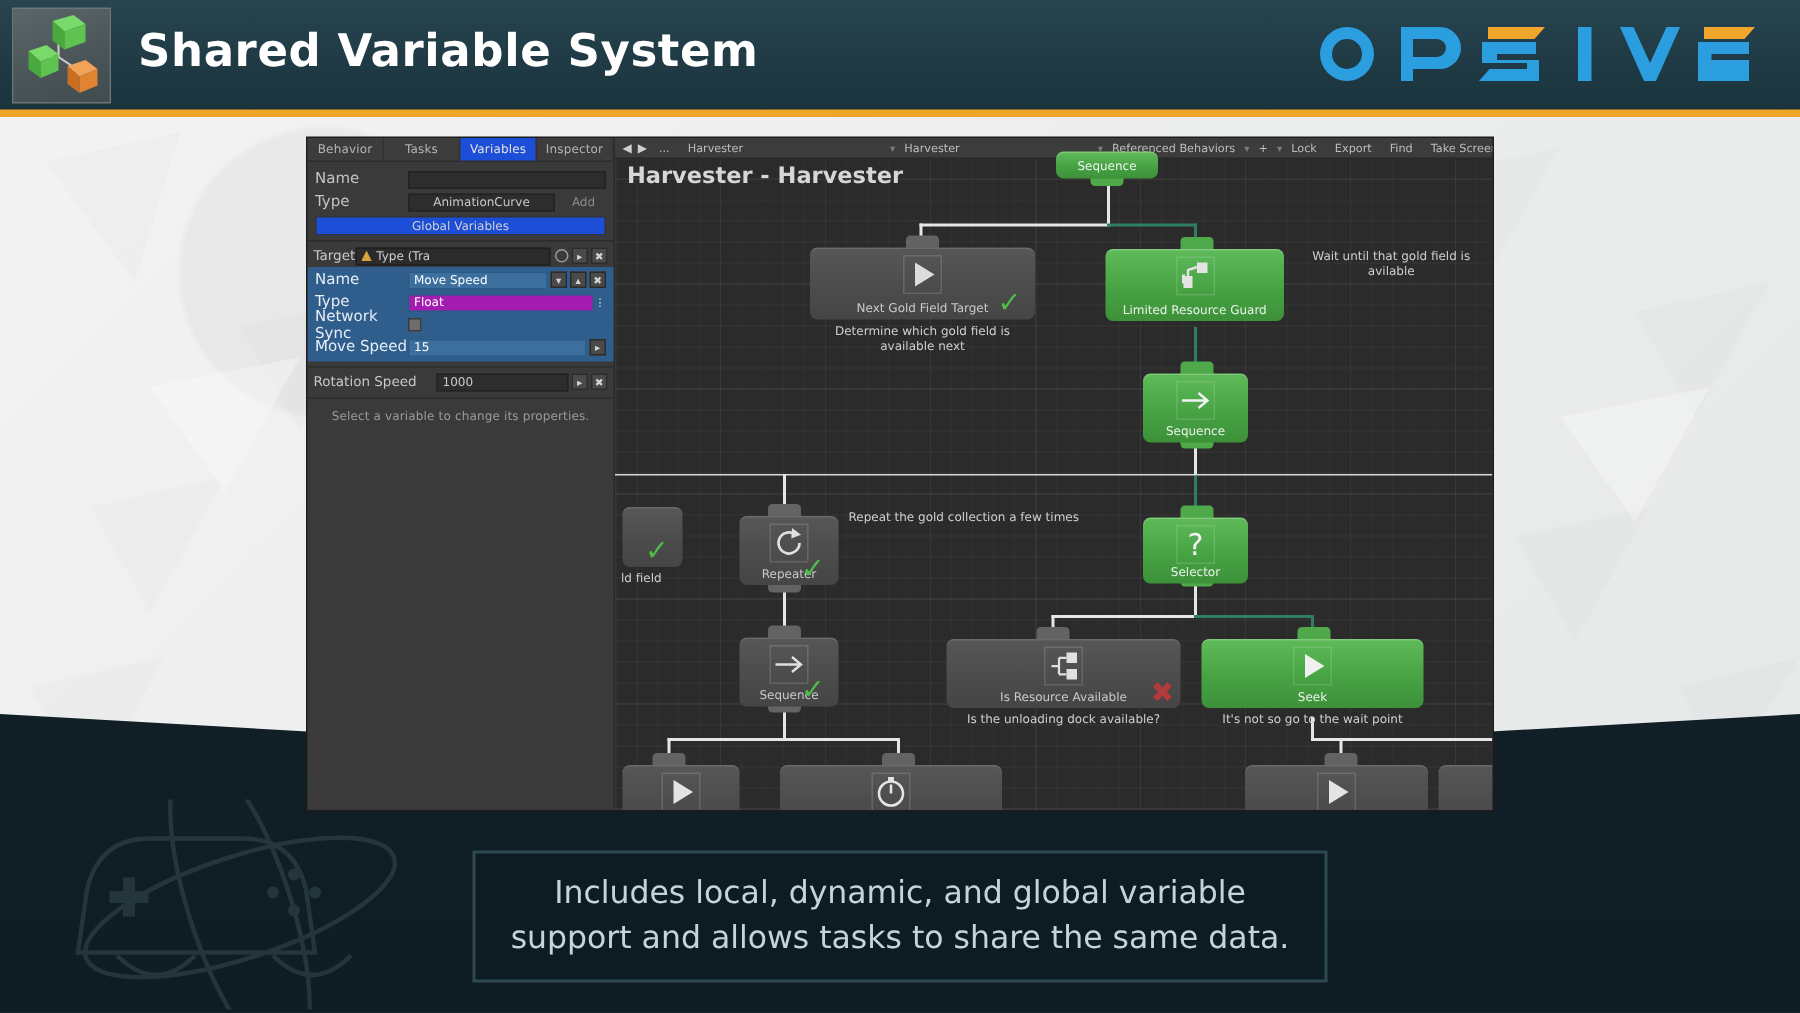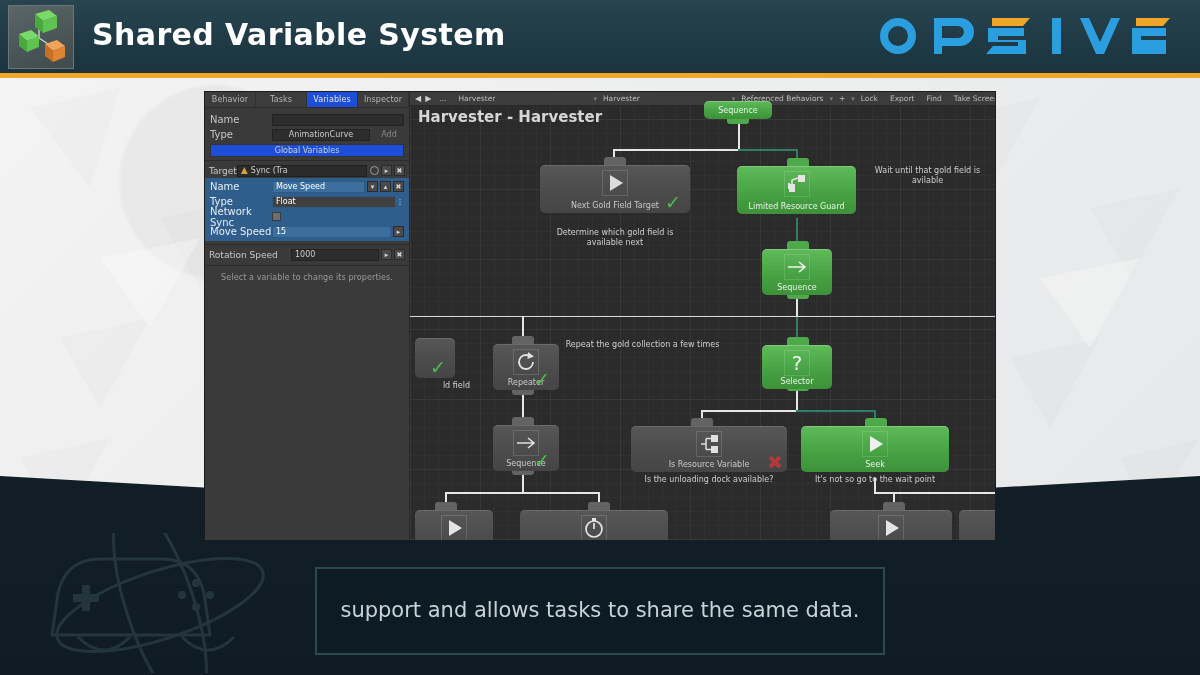--- a/index.html
+++ b/index.html
@@ -316,38 +316,38 @@
         <div class="addbtn">Add</div>
       </div>
 
       <div class="globalbar">Global Variables</div>
       <div class="sep"></div>
 
       <div class="targetrow">
         <span class="lbl">Target</span>
         <div class="objfield">
           <span class="mini-ico"></span>
-          <span>Sync (Tra</span>
+          <span>Type (Tra</span>
         </div>
         <span class="dot-btn"></span>
         <span class="sq-btn">▸</span>
         <span class="sq-btn">✖</span>
       </div>
 
       <div class="selected-block">
         <div class="row">
           <span class="lbl">Name</span>
           <div class="field left" style="background:#3d6f9e;border-color:#2a5b87;color:#ffffff;">Move Speed</div>
           <span class="sq-btn">▾</span>
           <span class="sq-btn">▴</span>
           <span class="sq-btn">✖</span>
         </div>
         <div class="row">
           <span class="lbl">Type</span>
-          <div class="field left" style="background:#404040;border-color:#2a5b87;color:#ffffff;">Float</div>
+          <div class="field left" style="background:#a21caf;border-color:#2a5b87;color:#ffffff;">Float</div>
           <span style="width:8px;color:#eaf1f8;font-size:7px;text-align:center;">⋮</span>
         </div>
         <div class="row">
           <span class="lbl">Network Sync</span>
           <span class="checkbox"></span>
         </div>
         <div class="row">
           <span class="lbl">Move Speed</span>
           <div class="field left" style="background:#3d6f9e;border-color:#2a5b87;color:#ffffff;">15</div>
           <span class="sq-btn">▸</span>
@@ -428,21 +428,21 @@
       <div class="tab-top grey" style="left:194px;top:65px;"></div>
       <div class="node grey" style="left:130px;top:73px;width:150px;height:48px;">
         <span class="nicon">
           <svg width="24" height="24" viewBox="0 0 24 24">
               <polygon points="7,4 20,12 7,20" fill="#dcdcdc"></polygon>
             </svg>
         </span>
         <span>Next Gold Field Target</span>
         <span class="check">✓</span>
       </div>
-      <div class="nlabel" style="left:130px;top:124px;width:150px;margin-top:12px;">Determine which gold field is available next</div>
+      <div class="nlabel" style="left:130px;top:124px;width:150px;">Determine which gold field is available next</div>
 
       <div class="tab-top green" style="left:377px;top:66px;"></div>
       <div class="node green" style="left:327px;top:74px;width:119px;height:48px;">
         <span class="nicon">
           <svg width="24" height="24" viewBox="0 0 24 24">
             <rect x="13" y="3" width="7" height="7" fill="#e4e4e4"></rect>
             <rect x="4" y="12" width="6" height="8" fill="#e4e4e4"></rect>
             <path d="M7 12 L7 8 L13 6" stroke="#e4e4e4" stroke-width="1.6" fill="none"></path>
             <rect x="3" y="11" width="2" height="6" fill="#e4e4e4"></rect>
           </svg>
@@ -469,21 +469,21 @@
           <svg width="24" height="24" viewBox="0 0 24 24">
             <text x="12" y="19" font-size="20" text-anchor="middle" fill="#f2f2f2" font-family="DejaVu Sans, sans-serif">?</text>
           </svg>
         </span>
         <span>Selector</span>
       </div>
 
       <div class="node grey" style="left:5px;top:246px;width:40px;height:40px;">
         <span class="check">✓</span>
       </div>
-      <div class="nlabel" style="left:0px;top:289px;width:60px;text-align:right;padding-left:4px;">ld field</div>
+      <div class="nlabel" style="left:0px;top:289px;width:60px;text-align:left;padding-left:4px;">ld field</div>
 
       <div class="tab-top grey" style="left:102px;top:244px;"></div>
       <div class="tab-bot grey" style="left:102px;top:295px;"></div>
       <div class="node grey" style="left:83px;top:252px;width:66px;height:46px;">
         <span class="nicon">
           <svg width="24" height="24" viewBox="0 0 24 24">
             <path d="M19 12 a7 7 0 1 1 -3.4 -6" stroke="#e0e0e0" stroke-width="1.8" fill="none"></path>
             <polygon points="14,2 20,6.5 13.5,9" fill="#e0e0e0"></polygon>
           </svg>
         </span>
@@ -506,21 +506,21 @@
 
       <div class="tab-top grey" style="left:281px;top:326px;"></div>
       <div class="node grey" style="left:221px;top:334px;width:156px;height:46px;">
         <span class="nicon">
           <svg width="24" height="24" viewBox="0 0 24 24">
             <rect x="14" y="3" width="7" height="7" fill="#e0e0e0"></rect>
             <rect x="14" y="14" width="7" height="7" fill="#e0e0e0"></rect>
             <path d="M4 12 H9 M9 6.5 V17.5 M9 6.5 H14 M9 17.5 H14" stroke="#e0e0e0" stroke-width="1.5" fill="none"></path>
           </svg>
         </span>
-        <span>Is Resource Variable</span>
+        <span>Is Resource Available</span>
         <span class="cross">✖</span>
       </div>
       <div class="nlabel" style="left:211px;top:383px;width:176px;">Is the unloading dock available?</div>
 
       <div class="tab-top green" style="left:455px;top:326px;"></div>
       <div class="node green" style="left:391px;top:334px;width:148px;height:46px;">
         <span class="nicon">
           <svg width="24" height="24" viewBox="0 0 24 24">
               <polygon points="7,4 20,12 7,20" fill="#f0f0f0"></polygon>
             </svg>
@@ -556,16 +556,17 @@
               <polygon points="7,4 20,12 7,20" fill="#e4e4e4"></polygon>
             </svg>
         </span>
       </div>
 
       <div class="node grey" style="left:549px;top:418px;width:40px;height:48px;"></div>
     </div>
   </div>
 
   <div class="caption">
+    <div>Includes local, dynamic, and global variable</div>
     <div>support and allows tasks to share the same data.</div>
   </div>
 
 </div>
 
 </body></html>

